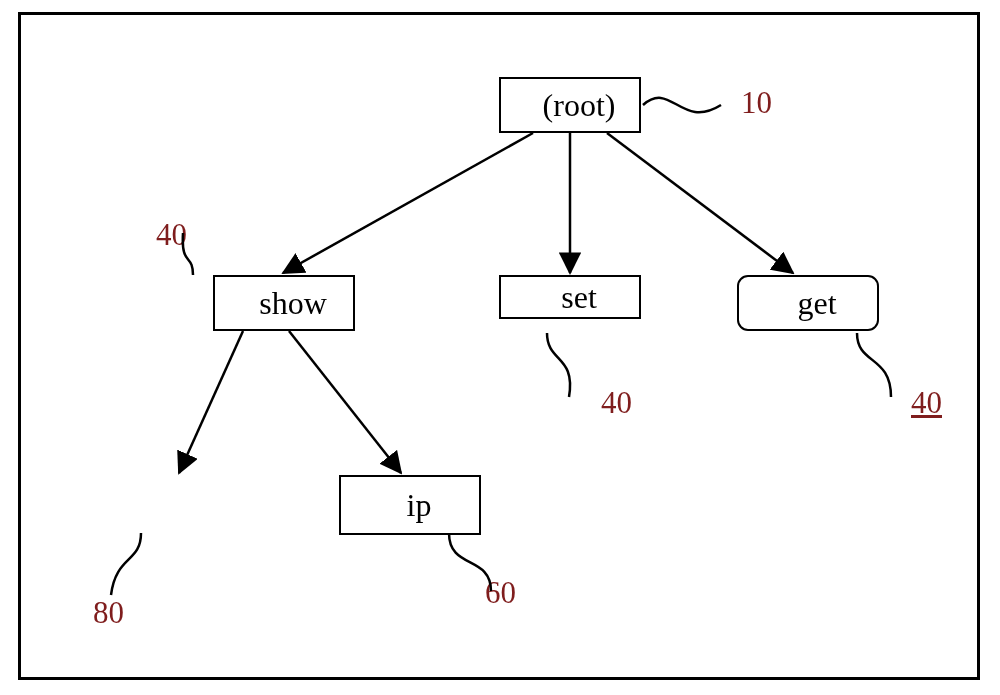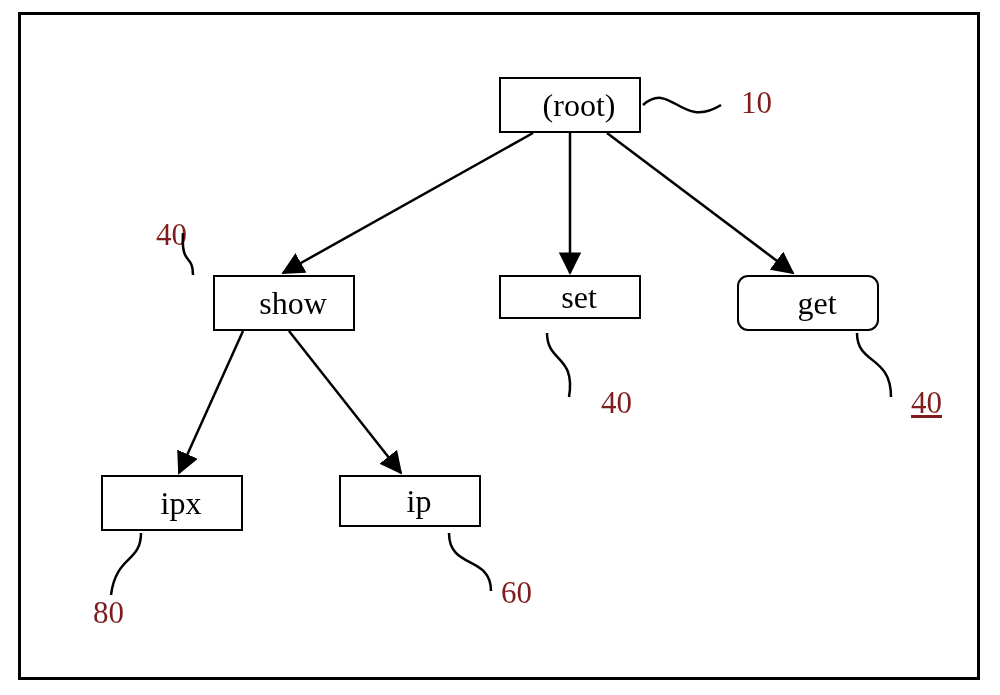--- a/index.html
+++ b/index.html
@@ -58,34 +58,31 @@
   </div>
 
   <div class="node" style="left:478px; top:260px; width:142px; height:44px;">
     <span>set</span>
   </div>
 
   <div class="node" style="left:716px; top:260px; width:142px; height:56px;border-radius:11px;">
     <span>get</span>
   </div>
 
-  <div class="node" style="left:80px; top:460px; width:142px; height:56px;">
-    <span>ipx</span>
-  </div>
 
-  <div class="node" style="left:318px; top:460px; width:142px; height:52px;">
+  <div class="node" style="left:318px; top:460px; width:142px; height:60px;">
     <span>ip</span>
   </div>
 
   <span class="ref-label" style="left:720px; top:70px;">10</span>
   <span class="ref-label" style="left:135px; top:202px;">40</span>
   <span class="ref-label" style="left:580px; top:370px;">40</span>
   <span class="ref-label" style="left:890px; top:370px;text-decoration:underline;">40</span>
   <span class="ref-label" style="left:72px; top:580px;">80</span>
-  <span class="ref-label" style="left:480px; top:560px;">60</span>
+  <span class="ref-label" style="left:464px; top:560px;">60</span>
 
   <svg class="overlay" viewBox="0 0 962 668">
     <defs>
       <marker id="arrow" viewBox="0 0 12 12" refX="11" refY="6" markerWidth="9" markerHeight="9" orient="auto-start-reverse">
         <path d="M 0 0 L 12 6 L 0 12 z" fill="#000"></path>
       </marker>
     </defs>
 
     <line x1="512" y1="118" x2="262" y2="258" stroke="#000" stroke-width="2.5" marker-end="url(#arrow)"></line>
     <line x1="549" y1="118" x2="549" y2="258" stroke="#000" stroke-width="2.5" marker-end="url(#arrow)"></line>

